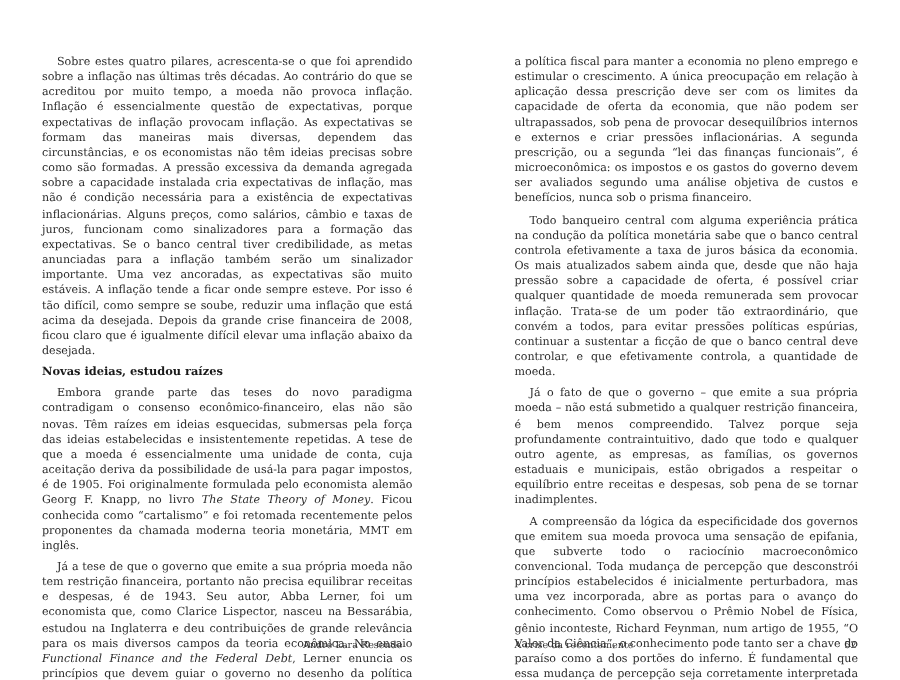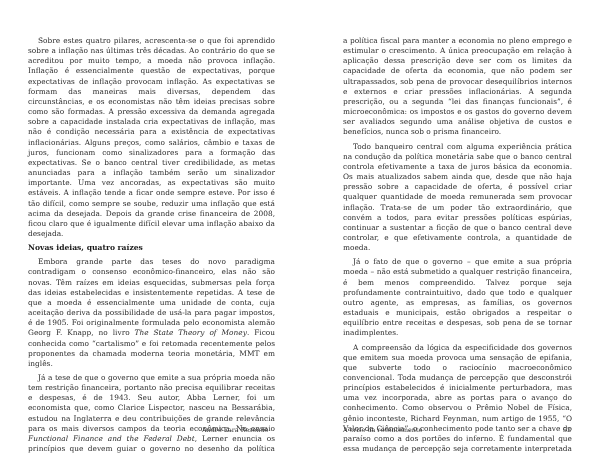--- a/index.html
+++ b/index.html
@@ -39,21 +39,21 @@
   .page.left .footer.run { left: 202px; }
   .page.right .footer.run { left: 43px; }
   .page.right .footer.num { left: 263px; }
 </style>
 </head>
 <body>
 
 <div class="page left">
   <div class="text">
     <p>Sobre estes quatro pilares, acrescenta-se o que foi aprendido sobre a inflação nas últimas três décadas. Ao contrário do que se acreditou por muito tempo, a moeda não provoca inflação. Inflação é essencialmente questão de expectativas, porque expectativas de inflação provocam inflação. As expectativas se formam das maneiras mais diversas, dependem das circunstâncias, e os economistas não têm ideias precisas sobre como são formadas. A pressão excessiva da demanda agregada sobre a capacidade instalada cria expectativas de inflação, mas não é condição necessária para a existência de expectativas inflacionárias. Alguns preços, como salários, câmbio e taxas de juros, funcionam como sinalizadores para a formação das expectativas. Se o banco central tiver credibilidade, as metas anunciadas para a inflação também serão um sinalizador importante. Uma vez ancoradas, as expectativas são muito estáveis. A inflação tende a ficar onde sempre esteve. Por isso é tão difícil, como sempre se soube, reduzir uma inflação que está acima da desejada. Depois da grande crise financeira de 2008, ficou claro que é igualmente difícil elevar uma inflação abaixo da desejada.</p>
-    <h3>Novas ideias, quatro raízes</h3>
+    <h3>Novas ideias, estudou raízes</h3>
     <p><span>Embora grande parte das teses do novo paradigma contradigam o consenso econômico-financeiro, elas não são novas. Têm raízes em ideias esquecidas, submersas pela força das ideias estabelecidas e insistentemente repetidas. A tese de que a moeda é essencialmente uma unidade de conta, cuja aceitação deriva da possibilidade de usá-la para pagar impostos, é de 1905. Foi originalmente formulada pelo economista alemão Georg F. Knapp, no livro </span><em>The State Theory of Money</em><span>. Ficou conhecida como “cartalismo” e foi retomada recentemente pelos proponentes da chamada moderna teoria monetária, MMT em inglês.</span></p>
     <p><span>Já a tese de que o governo que emite a sua própria moeda não tem restrição financeira, portanto não precisa equilibrar receitas e despesas, é de 1943. Seu autor, Abba Lerner, foi um economista que, como Clarice Lispector, nasceu na Bessarábia, estudou na Inglaterra e deu contribuições de grande relevância para os mais diversos campos da teoria econômica. No ensaio </span><em>Functional Finance and the Federal Debt</em><span>, Lerner enuncia os princípios que devem guiar o governo no desenho da política fiscal. Segundo ele, os déficits fiscais podem e devem sempre ser usados para garantir o pleno emprego e estimular o crescimento.</span></p>
 
   </div>
   <div class="footer num">82</div>
   <div class="footer run">André Lara Resende</div>
 </div>
 
 <div class="page right">
   <div class="text">

